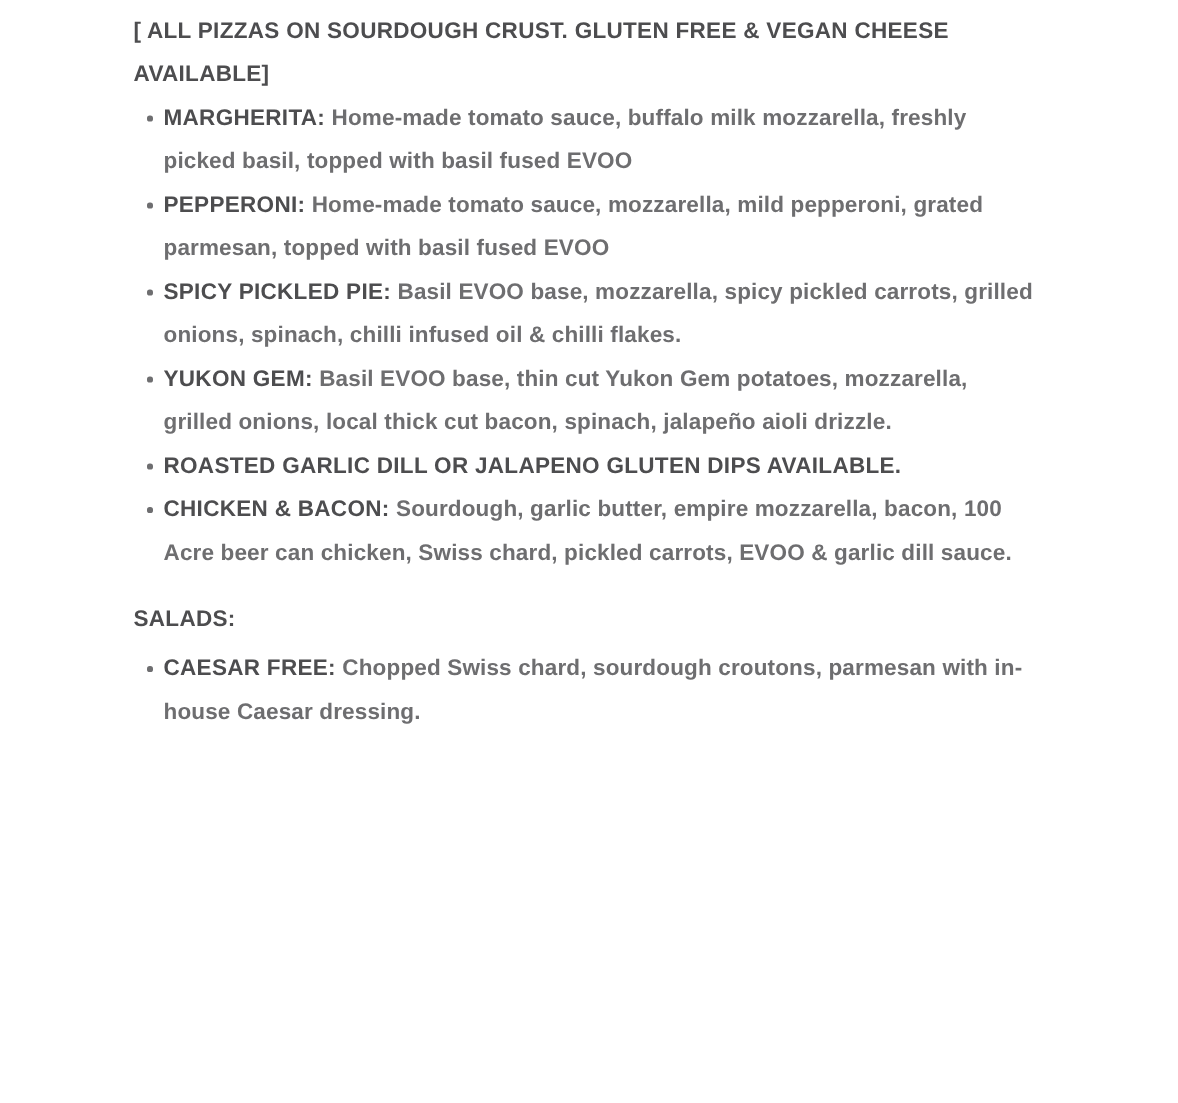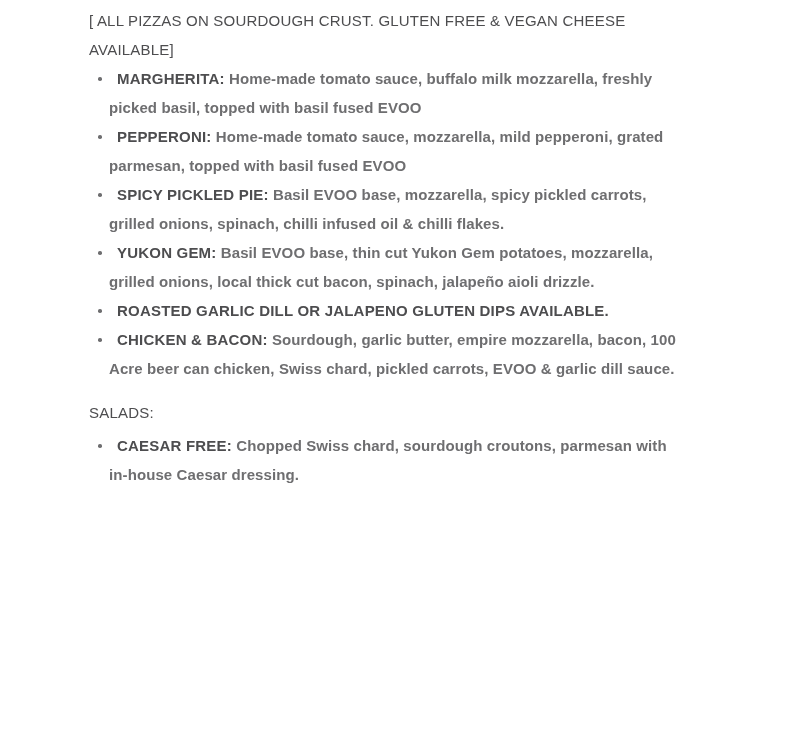--- a/index.html
+++ b/index.html
@@ -20,21 +20,21 @@
   .content {
     position: relative;
     margin-left: 89px;
     width: 600px;
   }
 
   
   .para {
     font-size: 15px;
     line-height: 29px;
-    font-weight: normal;
+    font-weight: bold;
     color: #4d4d4f;
     letter-spacing: 0.2px;
     margin: 0;
   }
   .intro {
     padding-top: 6px;
   }
   .section-heading {
     padding-top: 15px;
     padding-bottom: 4px;
@@ -61,21 +61,20 @@
     top: 13px;
     width: 3.5px;
     height: 3.5px;
     border-radius: 50%;
     background: #6e6e70;
   }
   ul.items li .label {
     font-weight: bold;
     color: #4d4d4f;
     letter-spacing: 0.2px;
-    margin-left: 8px;
   }
   ul.items li .desc {
     color: #6e6e70;
     font-weight: bold;
   }
   
   ul.items li.bold-only {
     color: #4d4d4f;
   }
   ul.items li.bold-only .label {

